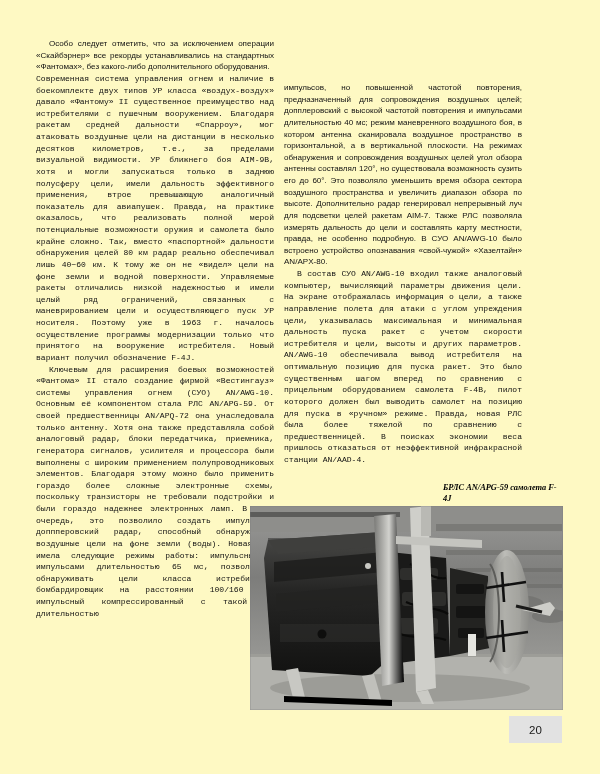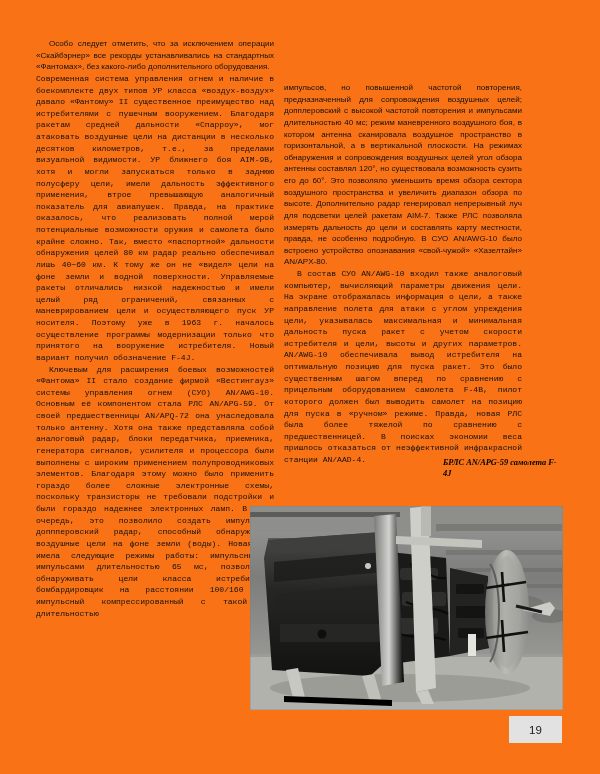--- a/index.html
+++ b/index.html
@@ -13,21 +13,21 @@
     position: relative;
     overflow: hidden;
     font-family: "Liberation Sans", sans-serif;
     color: #000000;
   }
 
   
   #page {
     position: absolute;
     inset: 0;
-    background: #f97316;
+    background: #fef9c3;
   }
 
   
   .col {
     position: absolute;
     top: 38px;
     font-size: 8.05px;
     line-height: 11.62px;
     text-align: justify;
     text-justify: inter-word;
@@ -52,21 +52,21 @@
     line-height: 14px;
     margin: 11px 0 8px 0;
     letter-spacing: 0.1px;
     color: #000;
   }
 
   
   #caption {
     position: absolute;
     left: 443px;
-    top: 458px;
+    top: 483px;
     width: 115px;
     font-family: "Liberation Serif", serif;
     font-style: italic;
     font-weight: bold;
     font-size: 8.4px;
     line-height: 10.6px;
     color: #000;
   }
 
   
@@ -214,15 +214,15 @@
 
       <path d="M36 164 L44 196 L56 196 L48 162 Z" fill="#c8c8c3"></path>
       <path d="M112 170 L120 196 L132 196 L124 168 Z" fill="#c0c0bb"></path>
       <path d="M34 190 L142 194 L142 200 L34 196 Z" fill="#26262 4"></path>
       <path d="M166 186 L172 198 L184 198 L178 184 Z" fill="#cacac5"></path>
 
       <rect x="0" y="0" width="313" height="204" fill="none" stroke="#7a7a77" stroke-width="1" opacity="0.5"></rect>
     </svg>
   </div>
 
-  <div id="pagenum">19</div>
+  <div id="pagenum">20</div>
 
 </div>
 
 </body></html>

